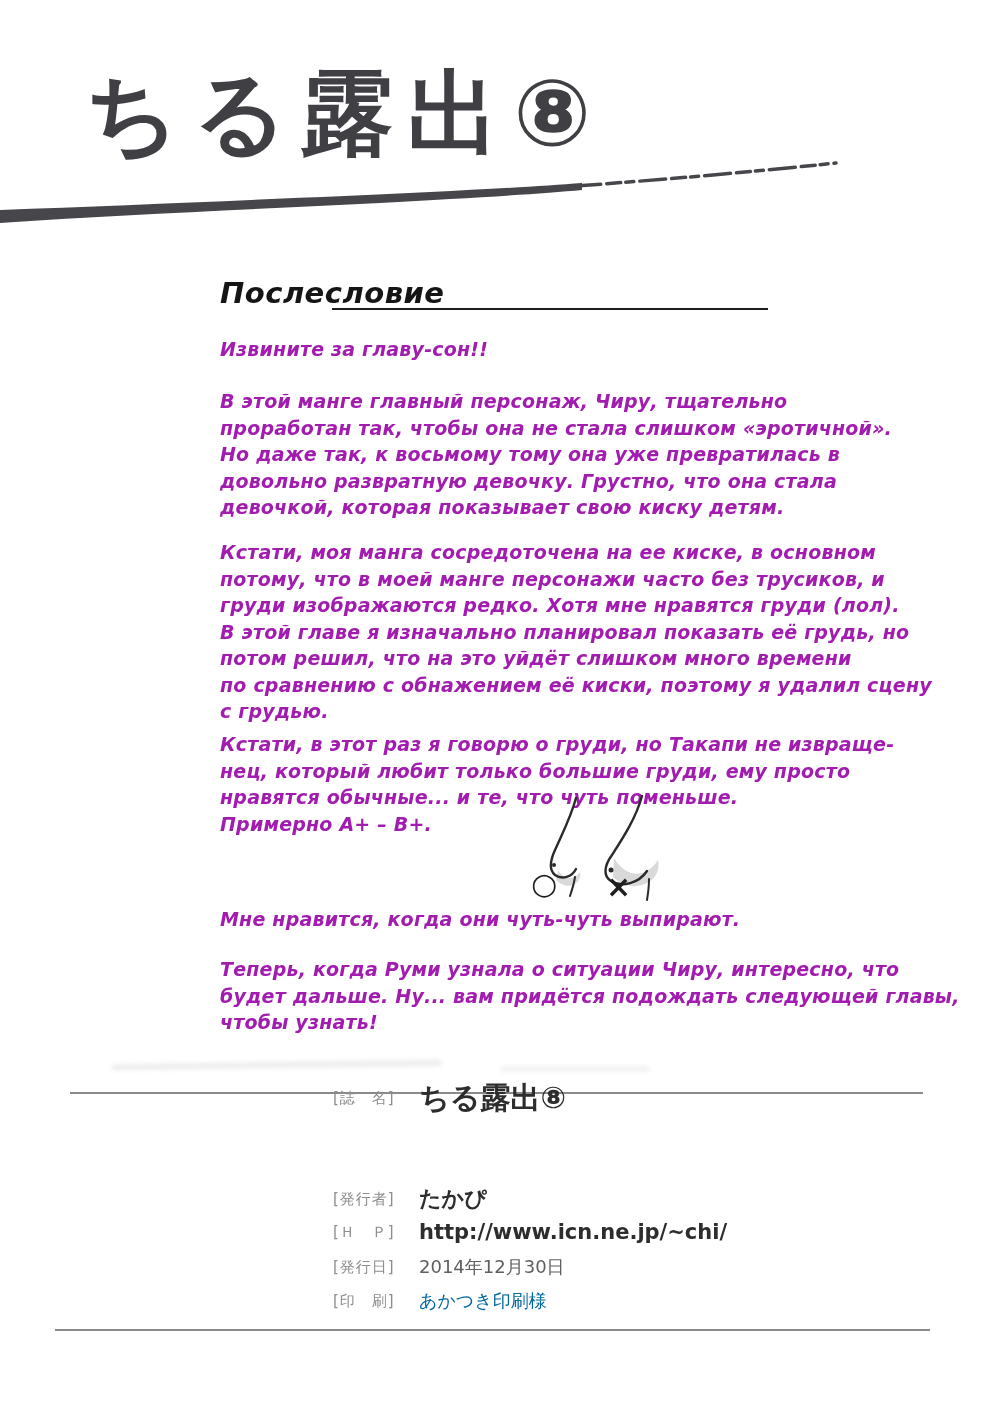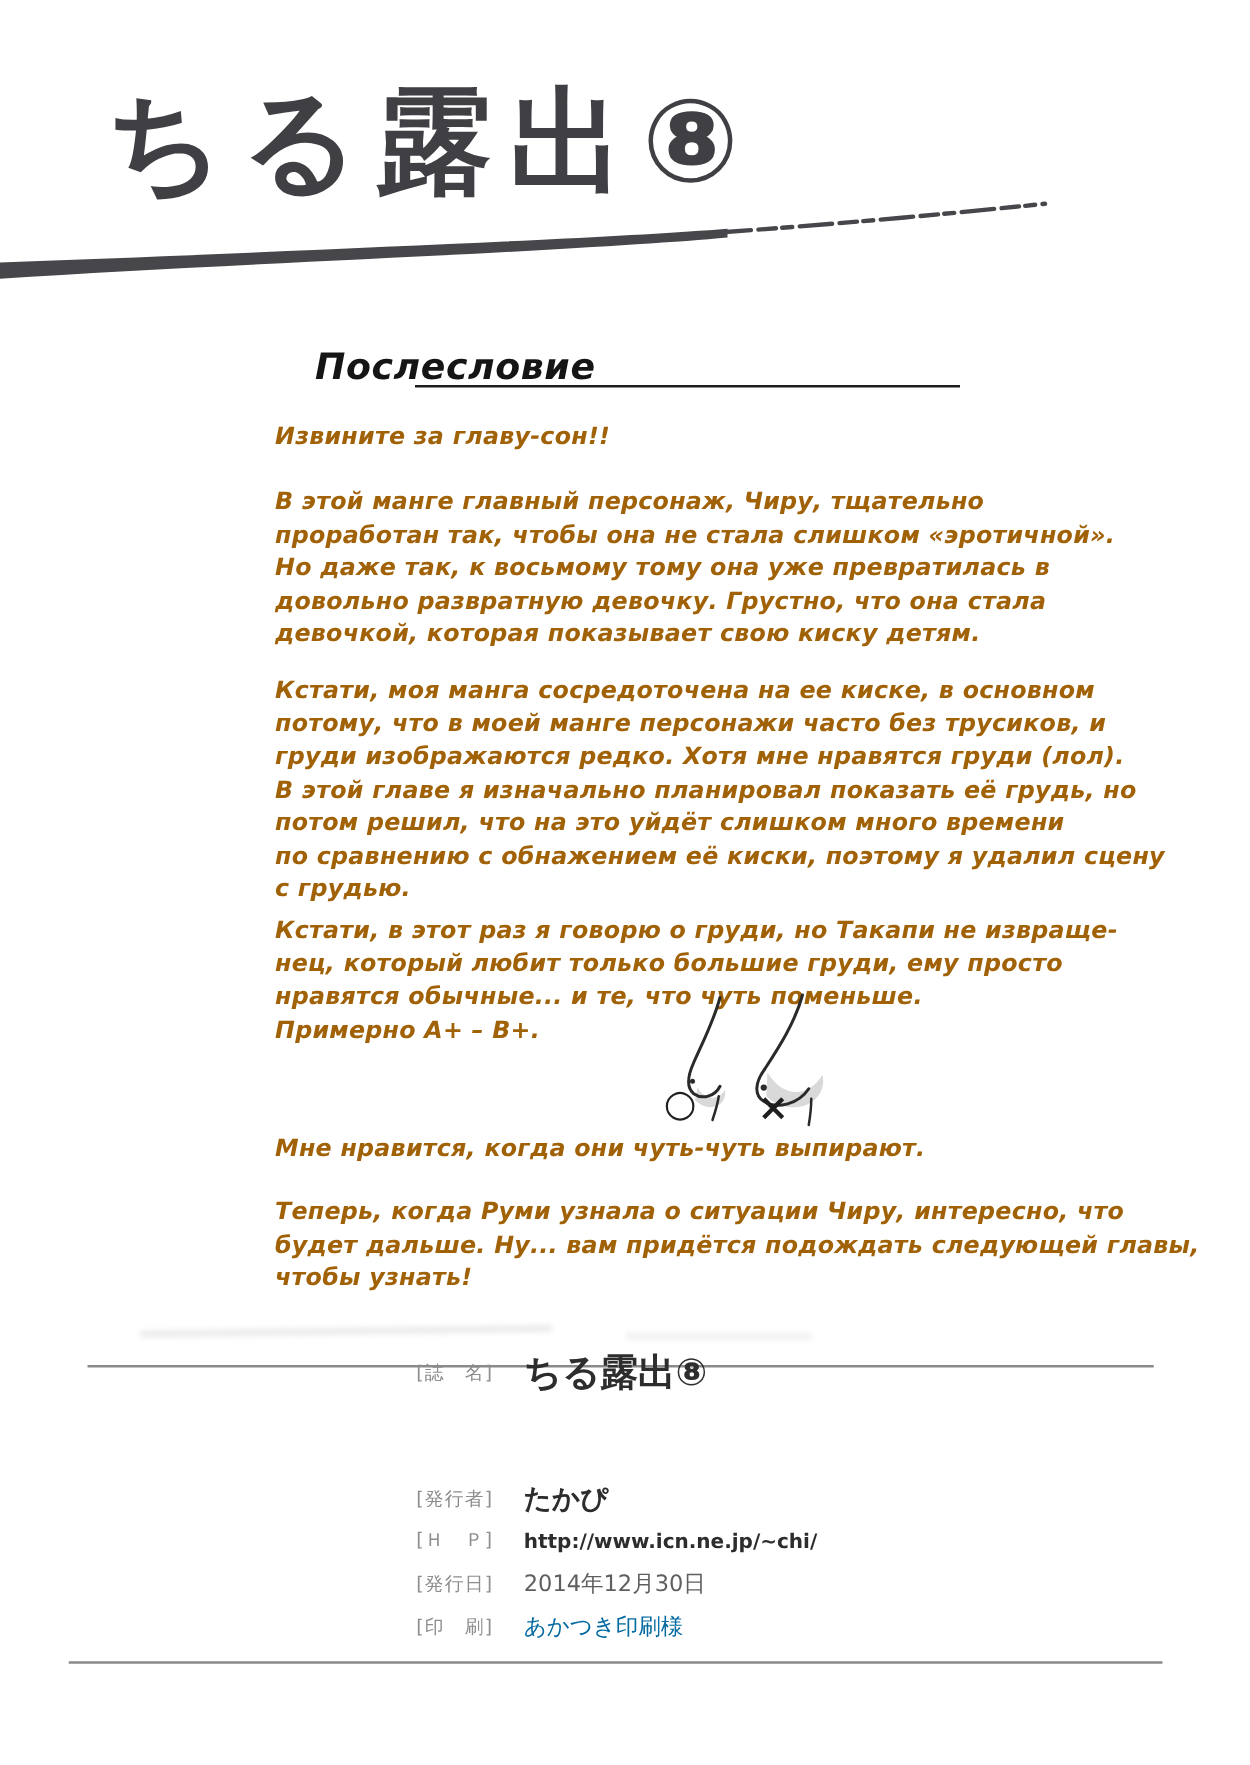--- a/index.html
+++ b/index.html
@@ -13,30 +13,29 @@
     position:absolute; left:85px; top:52px;
     font-size:92px; font-weight:bold; color:#3f3f44;
     letter-spacing:14px; white-space:nowrap;
   }
   #brushline { position:absolute; left:0; top:150px; }
   
   #heading {
     position:absolute; left:220px; top:276px;
     font-size:29px; font-weight:bold; color:#151515; font-style:italic;
     letter-spacing:0.5px;
-    margin-left:32px;
   }
   #heading-underline {
     position:absolute; left:332px; top:308px; width:436px; height:2px;
     background:#1c1c1c;
   }
   
   .para {
     position:absolute; left:220px;
-    font-size:19px; font-weight:bold; font-style:italic; color:#a16207;
+    font-size:19px; font-weight:bold; font-style:italic; color:#a21caf;
     line-height:26.5px; white-space:pre-line; letter-spacing:0.2px;
   }
   #p-intro { top:336px; }
   #p1 { top:388px; }
   #p2 { top:539px; }
   #p3 { top:731px; }
   #p4 { top:906px; }
   #p5 { top:956px; }
   
   #sketch { position:absolute; left:498px; top:782px; }
@@ -60,21 +59,21 @@
     position:absolute; left:333px; display:flex; align-items:center;
   }
   .colo-label {
     font-size:15px; color:#8d8d8d; width:86px; letter-spacing:1px;
     white-space:nowrap; flex:none;
   }
   .colo-value { color:#2d2d2d; white-space:nowrap; }
   #crow0 { top:1080px; height:36px; } #crow0 .colo-value { font-size:30px; font-weight:bold; }
   #crow1 { top:1150px; height:36px; } #crow1 .colo-value { font-size:30px; font-weight:bold; }
   #crow2 { top:1186px; height:26px;justify-content:space-between; } #crow2 .colo-value { font-size:22px; font-weight:bold; }
-  #crow3 { top:1219px; height:26px; } #crow3 .colo-value { font-size:16px; font-weight:bold; }
+  #crow3 { top:1219px; height:26px; } #crow3 .colo-value { font-size:21px; font-weight:bold; }
   #crow4 { top:1254px; height:26px; } #crow4 .colo-value { font-size:18px; font-weight:normal; color:#5f5f5f; }
   #crow5 { top:1288px; height:26px; } #crow5 .colo-value { font-size:18px; font-weight:normal; color:#0369a1; }
 </style>
 </head>
 <body>
 
 <div id="page">
 
   <div id="title">ちる露出⑧</div>
 

